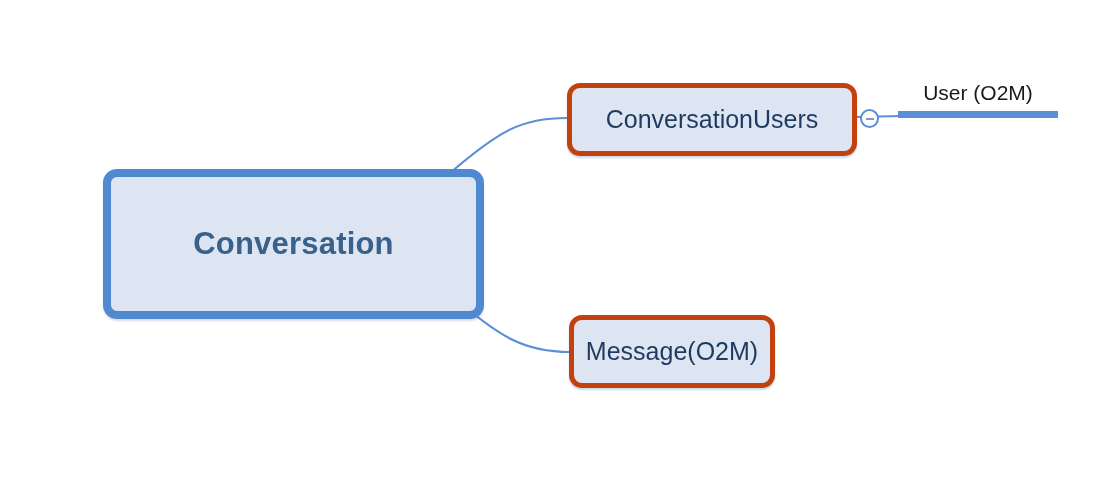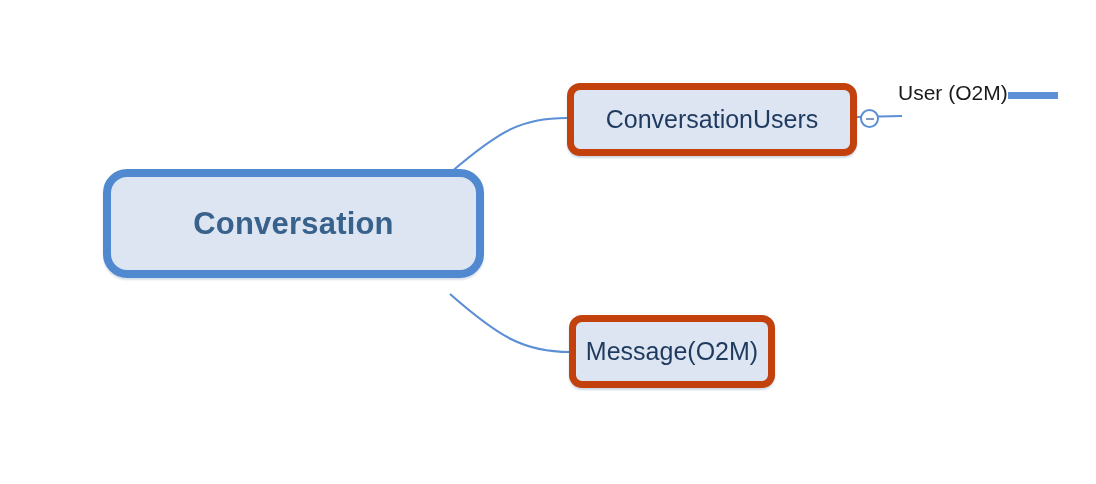--- a/index.html
+++ b/index.html
@@ -28,33 +28,33 @@
     display: flex;
     align-items: center;
     justify-content: center;
     background: #dce5f1;
     cursor: default;
   }
   .topic-root {
     left: 103px;
     top: 169px;
     width: 381px;
-    height: 109px;
+    height: 150px;
     border: 8px solid #5089cf;
-    border-radius: 24px;
+    border-radius: 14px;
     box-shadow: 0 2px 2px rgba(90, 125, 170, 0.25);
   }
   .topic-root .topic-label {
     color: #38618c;
     font-size: 31px;
     font-weight: bold;
     letter-spacing: 0.2px;
   }
   .topic-child {
-    border: 7px solid #c2410c;
+    border: 5px solid #c2410c;
     border-radius: 13px;
     box-shadow: 0 2px 2px rgba(90, 125, 170, 0.3);
   }
   .topic-child .topic-label {
     color: #1e3a5f;
     font-size: 25px;
   }
   .topic-conversationusers {
     left: 567px;
     top: 83px;
@@ -85,21 +85,21 @@
     width: 8px;
     height: 2px;
     background: #8298bd;
   }
   .leaf-topic {
     position: absolute;
     left: 898px;
     top: 80px;
     width: 160px;
     display: flex;
-    flex-direction: row;
+    flex-direction: column;
     align-items: center;
     cursor: default;
     text-align: right;
   }
   .leaf-topic .topic-label {
     color: #1a1a1a;
     font-size: 21px;
     line-height: 26px;
     white-space: nowrap;
   }

